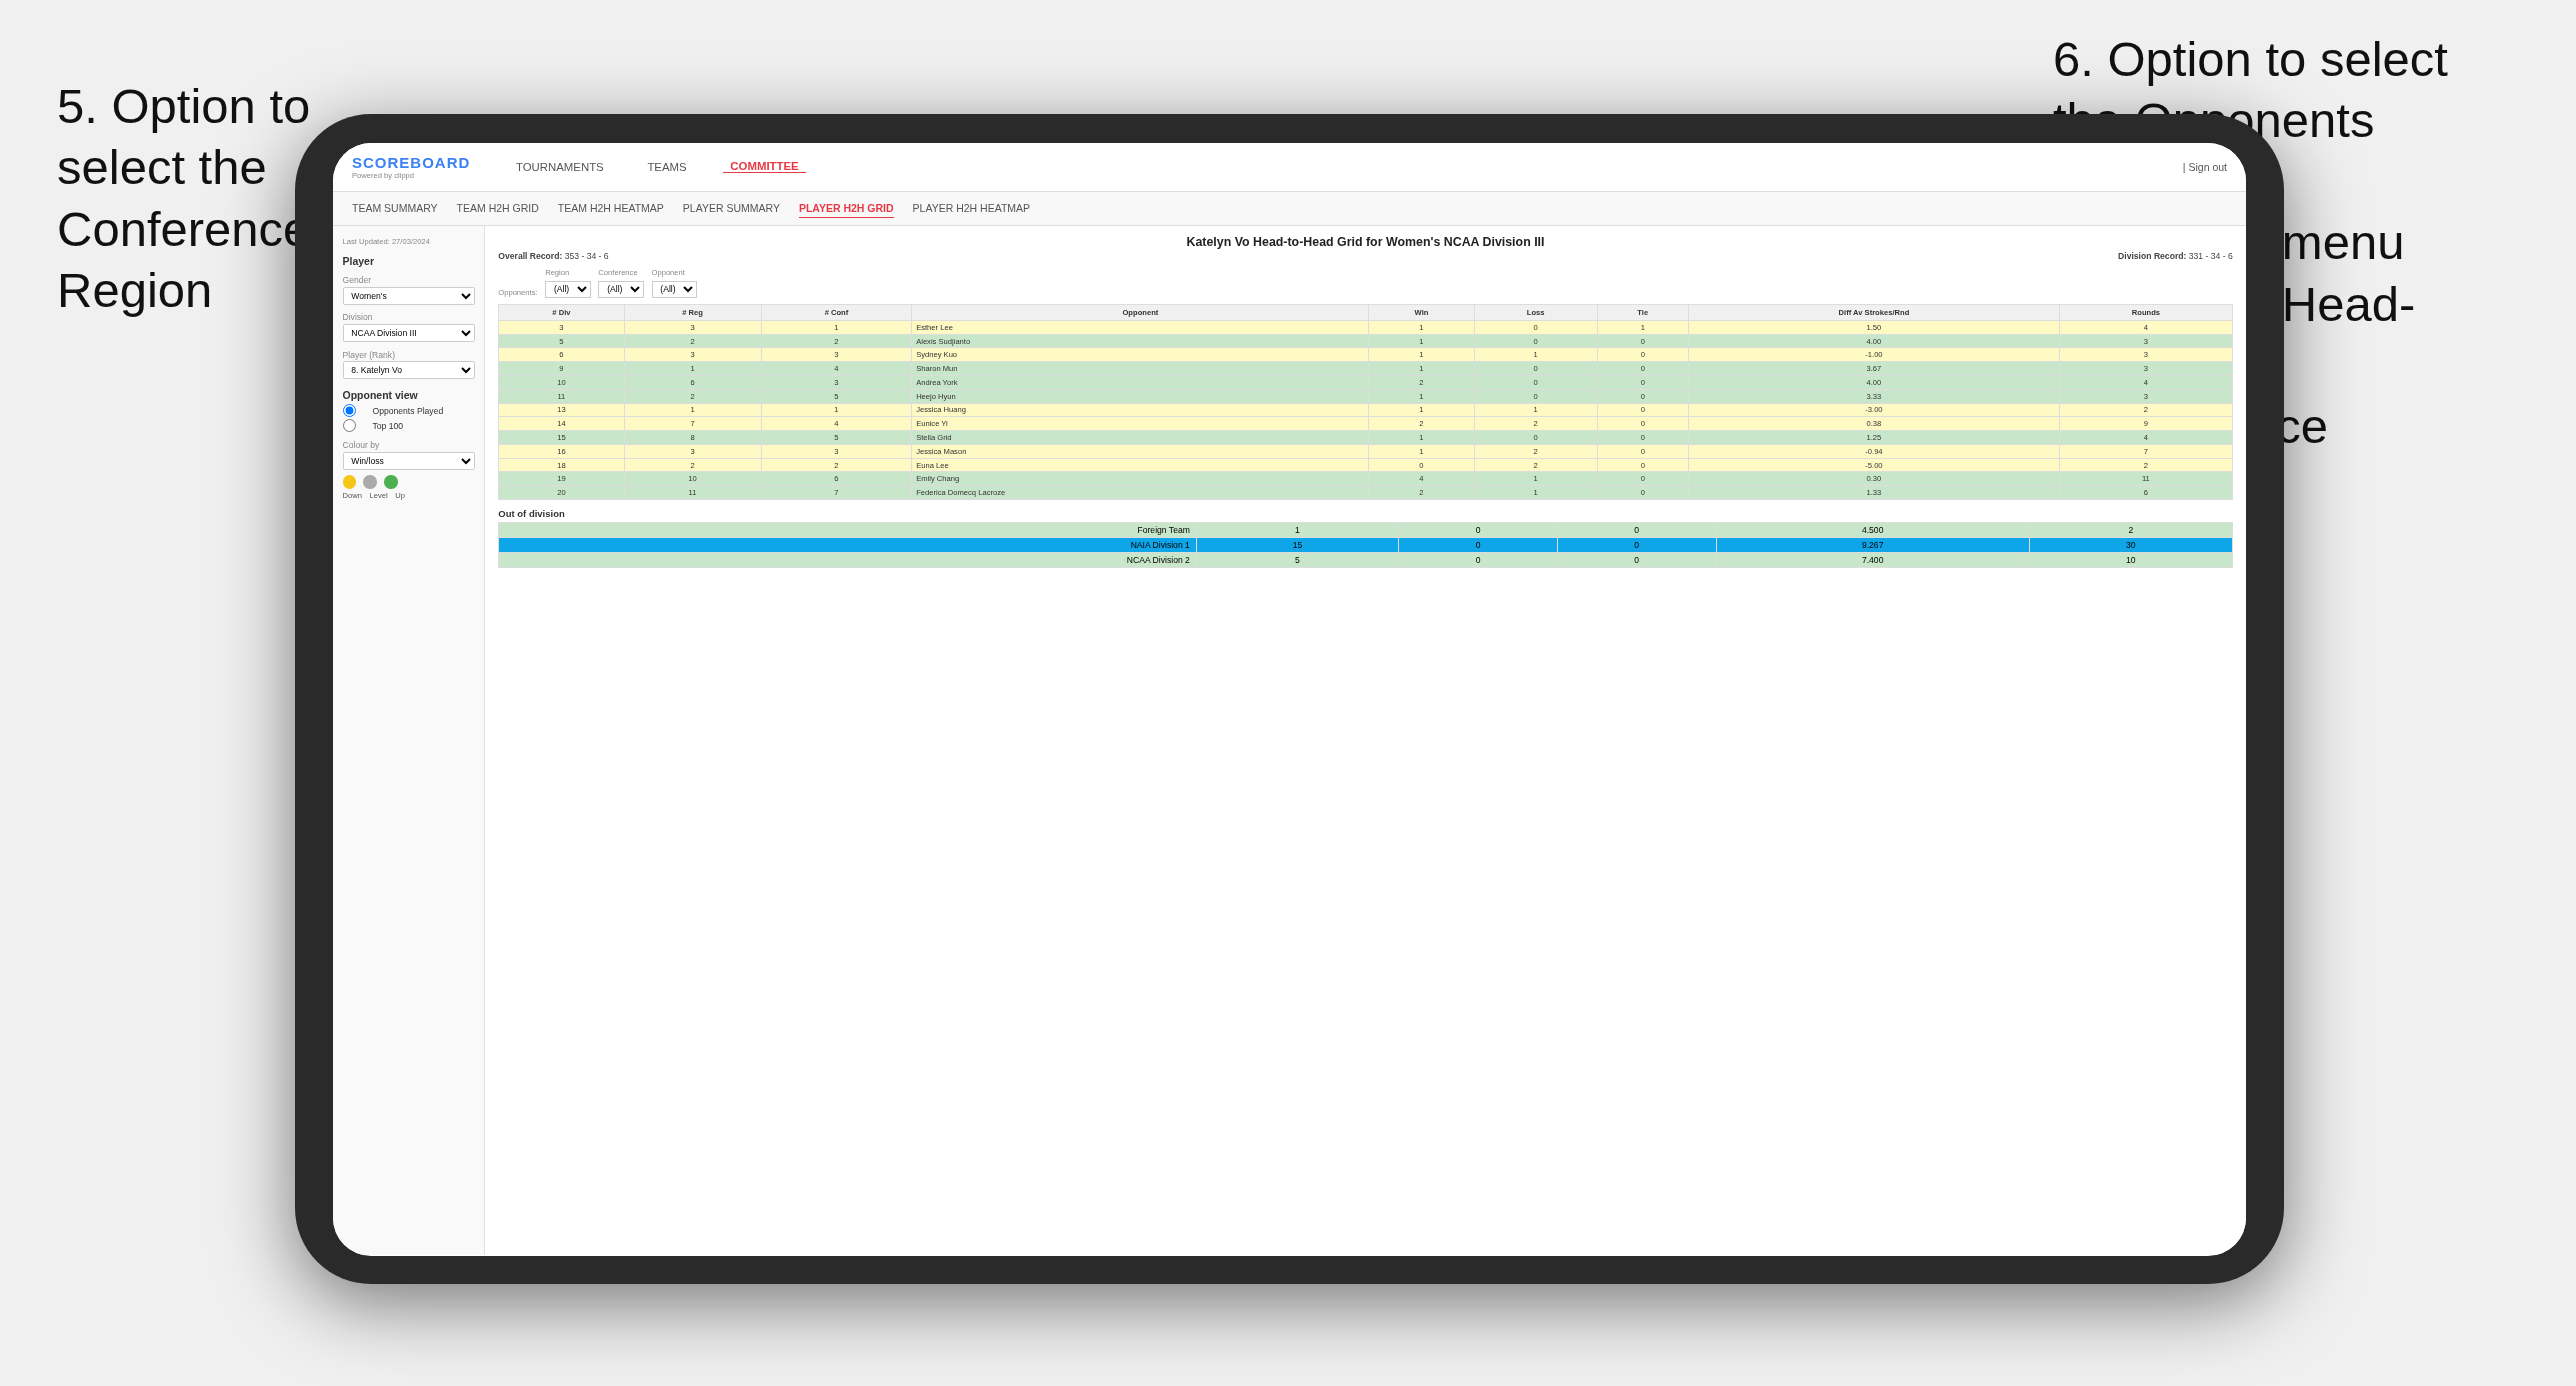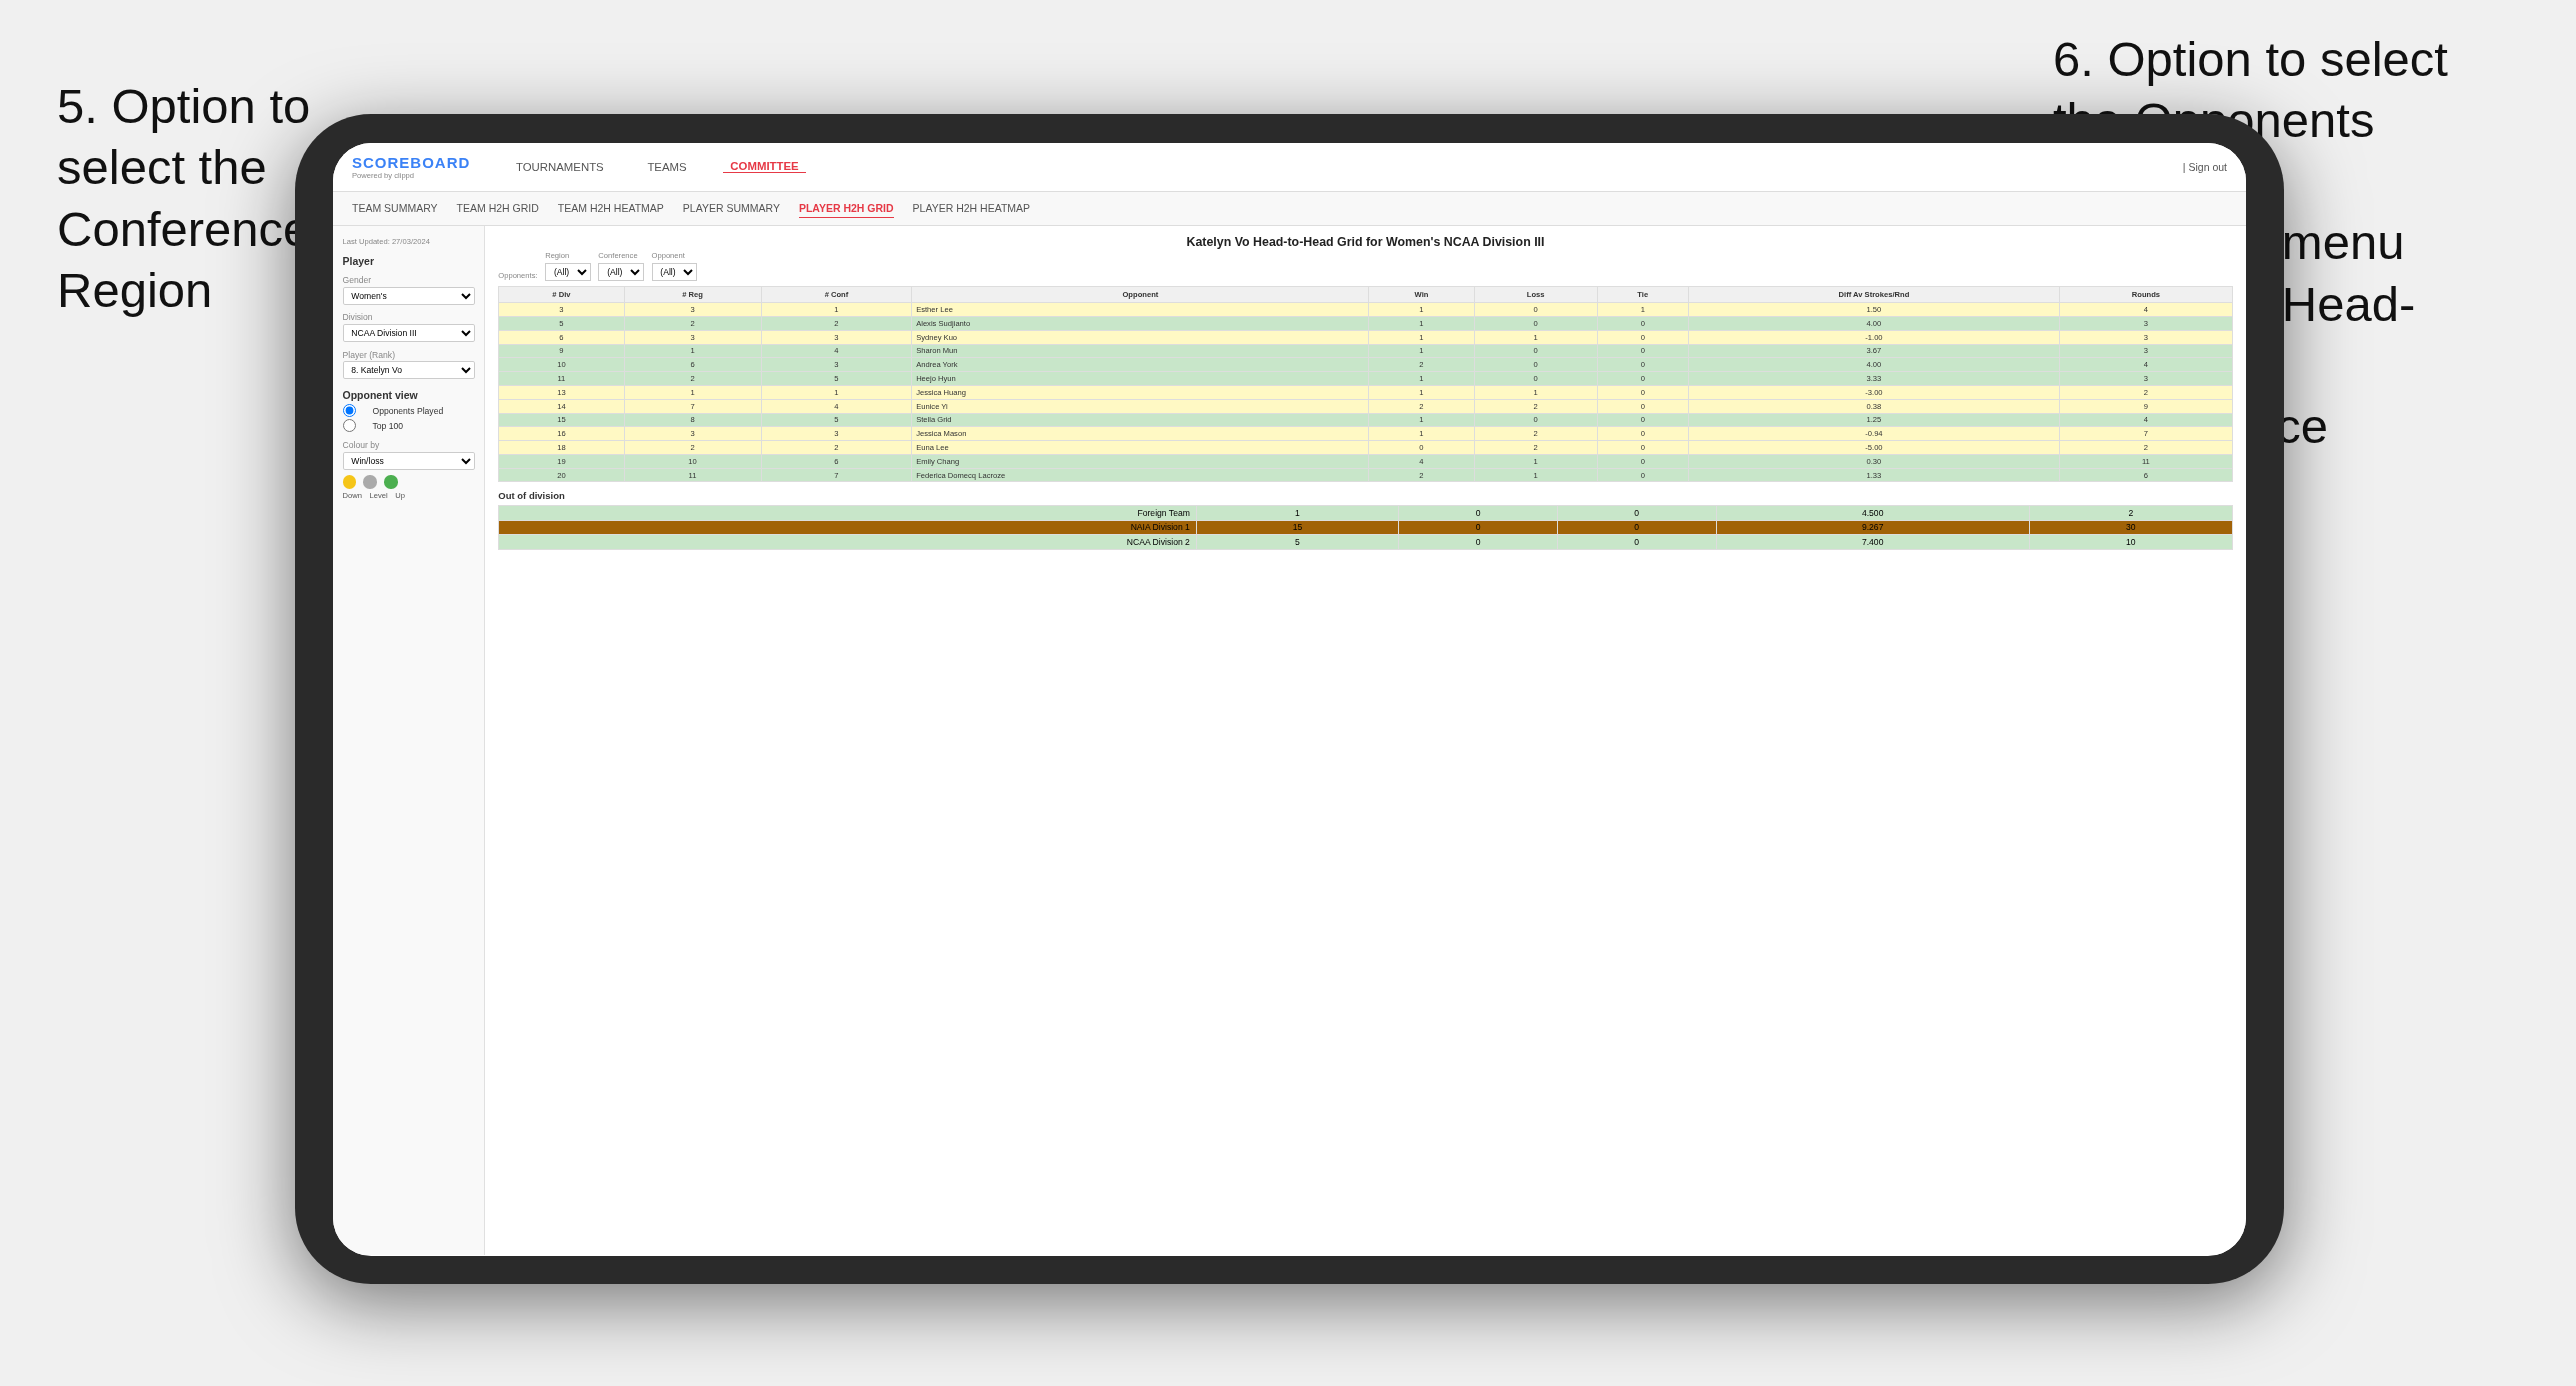--- a/index.html
+++ b/index.html
@@ -408,20 +408,30 @@
         <div class="circles-label">
           <span>Down</span>
           <span>Level</span>
           <span>Up</span>
         </div>
       </div>
 
       <div class="data-area">
         <div class="page-title">Katelyn Vo Head-to-Head Grid for Women's NCAA Division III</div>
 
+        <div class="records-row">
+          <span>
+            <strong>Overall Record:</strong>
+            <span>353 - 34 - 6</span>
+          </span>
+          <span>
+            <strong>Division Record:</strong>
+            <span>331 - 34 - 6</span>
+          </span>
+        </div>
 
         <div style="display:flex; gap:7.6px; margin-bottom:5.7px; align-items:flex-end;">
           <div>
             <div class="filter-label">Opponents:</div>
           </div>
           <div>
             <div class="filter-label">Region</div>
             <select class="filter-select">
               <option>(All)</option>
             </select>
@@ -605,21 +615,21 @@
         <table class="out-div-table">
           <tbody id="out-div-table-body">
           <tr style="background: rgb(200, 230, 201);">
     <td class="name-cell">Foreign Team</td>
     <td>1</td>
     <td>0</td>
     <td>0</td>
     <td>4.500</td>
     <td>2</td>
   </tr>
-              <tr style="background: #a16207;">
+              <tr style="background: #0ea5e9;">
     <td class="name-cell">NAIA Division 1</td>
     <td>15</td>
     <td>0</td>
     <td>0</td>
     <td>9.267</td>
     <td>30</td>
   </tr>
               <tr style="background: rgb(200, 230, 201);">
     <td class="name-cell">NCAA Division 2</td>
     <td>5</td>

